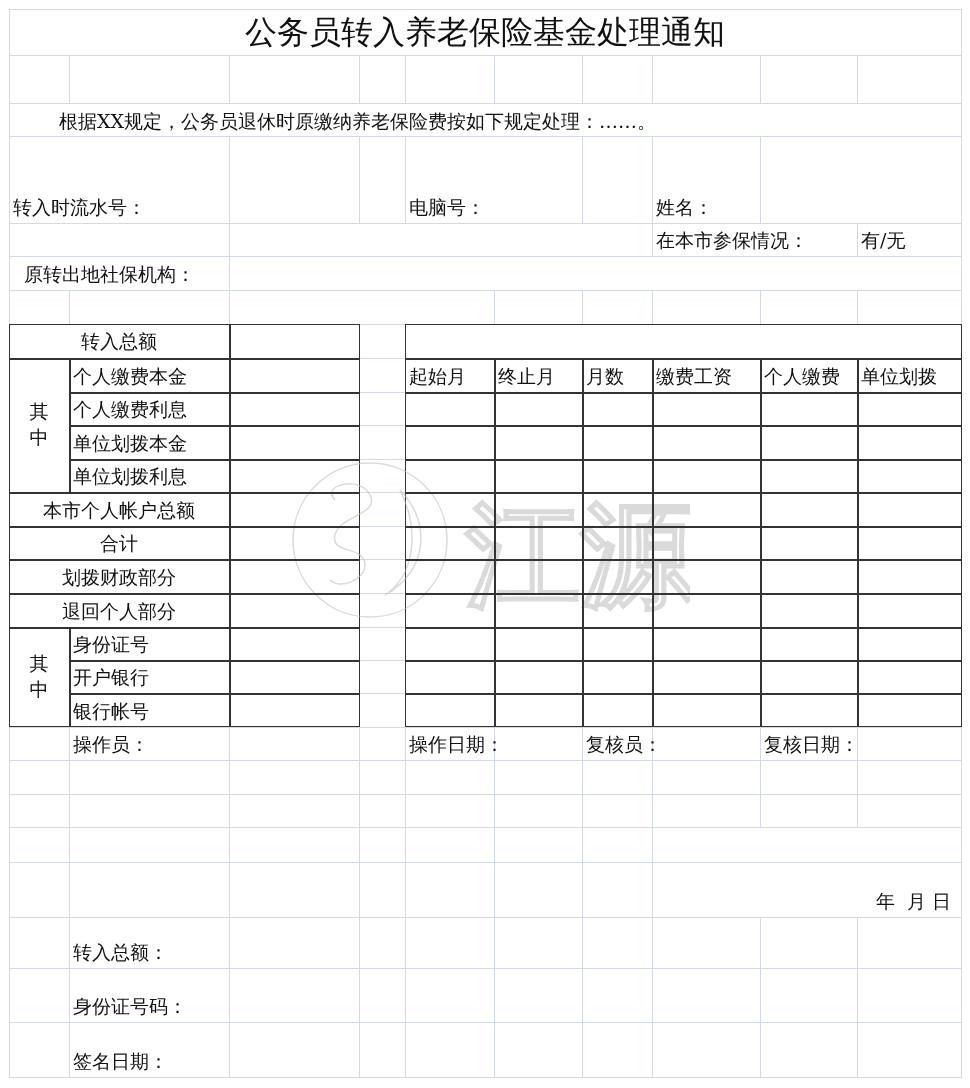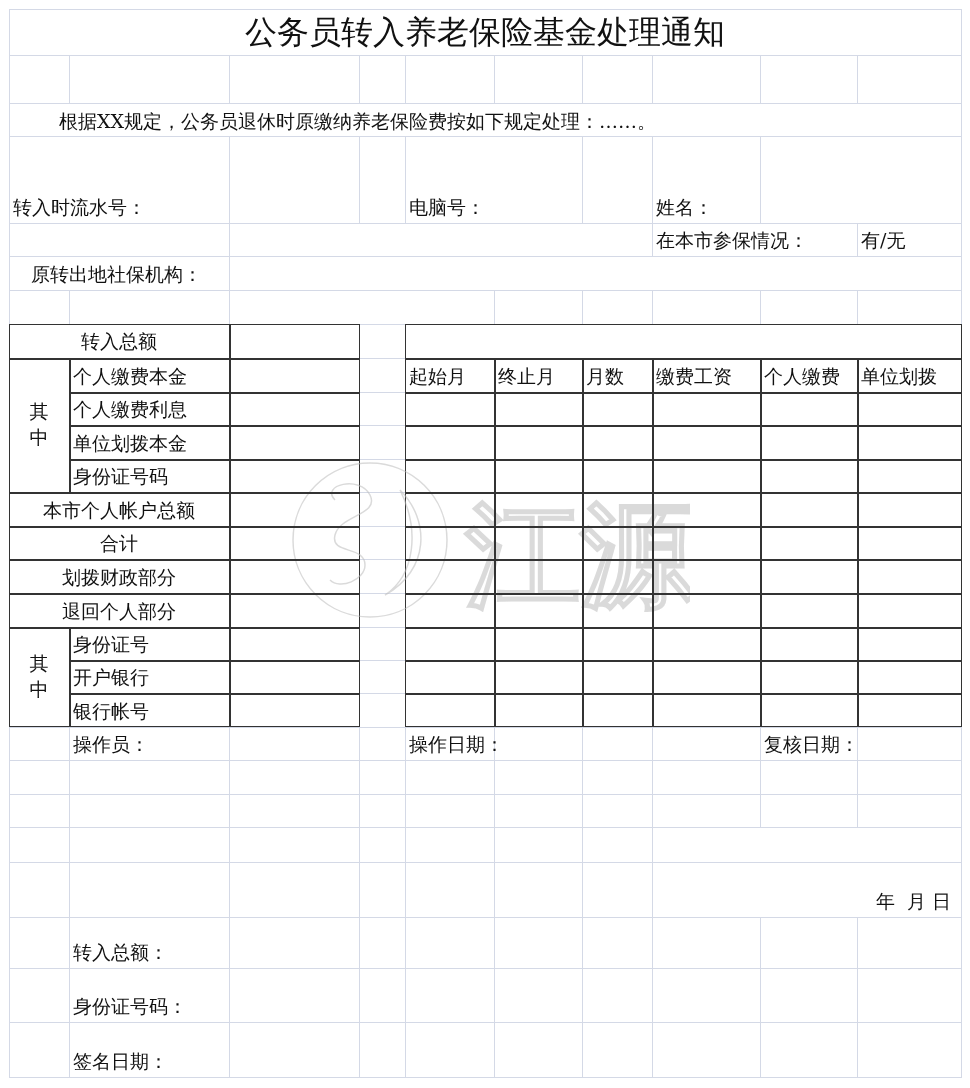--- a/index.html
+++ b/index.html
@@ -576,35 +576,35 @@
   <div class="cell" style="left:9px;top:136px;width:220px;height:87px;">转入时流水号：</div>
   <div class="cell" style="left:229px;top:136px;width:130px;height:87px;"></div>
   <div class="cell" style="left:405px;top:136px;width:177px;height:87px;">电脑号：</div>
   <div class="cell" style="left:652px;top:136px;width:108px;height:87px;">姓名：</div>
   <div class="cell" style="left:760px;top:136px;width:201px;height:87px;"></div>
 
   <div class="cell" style="left:229px;top:223px;width:423px;height:33px;"></div>
   <div class="cell" style="left:652px;top:223px;width:205px;height:33px;">在本市参保情况：</div>
   <div class="cell" style="left:857px;top:223px;width:104px;height:33px;">有/无</div>
 
-  <div class="cell" style="left:27px;top:256px;width:220px;height:34px;">原转出地社保机构：</div>
+  <div class="cell" style="left:20px;top:256px;width:220px;height:34px;">原转出地社保机构：</div>
   <div class="cell" style="left:229px;top:256px;width:732px;height:34px;"></div>
 
   <div class="cell center mid" style="left:9px;top:324px;width:220px;height:34px;">转入总额</div>
   <div class="cell" style="left:229px;top:324px;width:130px;height:34px;"></div>
 
   <div class="cell vert" style="left:9px;top:358px;width:60px;height:134px;" id="g1label">
       <span>其</span>
       <span>中</span>
     </div>
 
   <div class="cell" style="left:69px;top:358px;width:160px;height:34px;">个人缴费本金</div>
   <div class="cell" style="left:69px;top:392px;width:160px;height:33px;">个人缴费利息</div>
   <div class="cell" style="left:69px;top:425px;width:160px;height:34px;">单位划拨本金</div>
-  <div class="cell" style="left:69px;top:459px;width:160px;height:33px;">身份证号码</div>
+  <div class="cell" style="left:69px;top:459px;width:160px;height:33px;">单位划拨利息</div>
 
   <div class="cell center" style="left:9px;top:492px;width:220px;height:34px;">本市个人帐户总额</div>
   <div class="cell center" style="left:9px;top:526px;width:220px;height:33px;">合计</div>
   <div class="cell center" style="left:9px;top:559px;width:220px;height:34px;">划拨财政部分</div>
   <div class="cell center" style="left:9px;top:593px;width:220px;height:34px;">退回个人部分</div>
 
   <div class="cell vert" style="left:9px;top:627px;width:60px;height:100px;" id="g2label">
       <span>其</span>
       <span>中</span>
     </div>
@@ -614,20 +614,21 @@
 
   <div class="cell" style="left:405px;top:358px;width:89px;height:34px;">起始月</div>
   <div class="cell" style="left:494px;top:358px;width:88px;height:34px;">终止月</div>
   <div class="cell" style="left:582px;top:358px;width:70px;height:34px;">月数</div>
   <div class="cell" style="left:652px;top:358px;width:108px;height:34px;">缴费工资</div>
   <div class="cell" style="left:760px;top:358px;width:97px;height:34px;">个人缴费</div>
   <div class="cell" style="left:857px;top:358px;width:105px;height:34px;">单位划拨</div>
 
   <div class="cell" style="left:69px;top:727px;width:160px;height:33px;">操作员：</div>
   <div class="cell" style="left:405px;top:727px;width:177px;height:33px;">操作日期：</div>
+  <div class="cell" style="left:582px;top:727px;width:178px;height:33px;">复核员：</div>
   <div class="cell" style="left:760px;top:727px;width:201px;height:33px;">复核日期：</div>
 
   <div class="cell right" style="left:652px;top:862px;width:309px;height:55px;white-space:pre;">年  月 日</div>
 
   <div class="cell" style="left:69px;top:917px;width:160px;height:51px;">转入总额：</div>
   <div class="cell" style="left:69px;top:968px;width:160px;height:54px;">身份证号码：</div>
   <div class="cell" style="left:69px;top:1022px;width:160px;height:55px;">签名日期：</div>
 
   <svg class="watermark" viewBox="0 0 400 170">
     <g fill="none" stroke="#bdbdbd" stroke-width="1.5">

